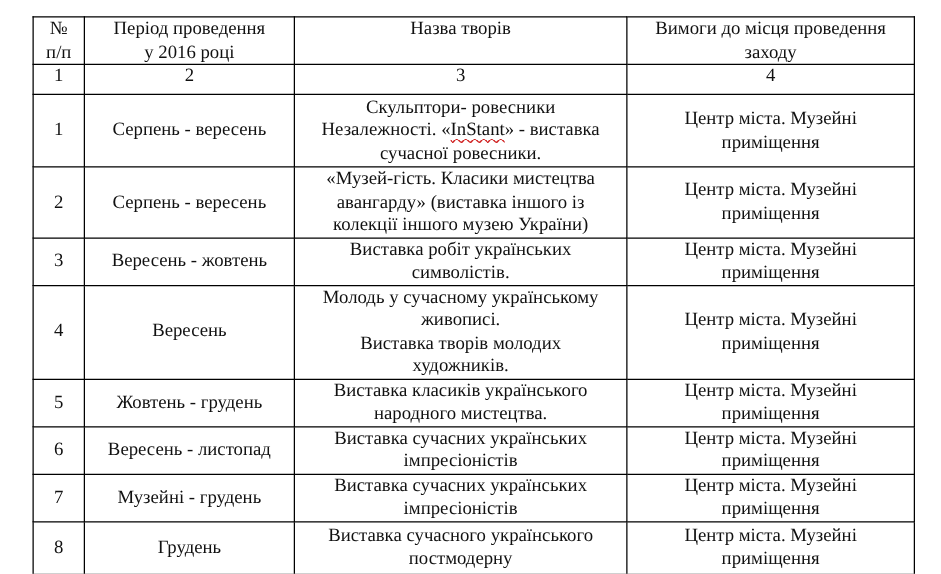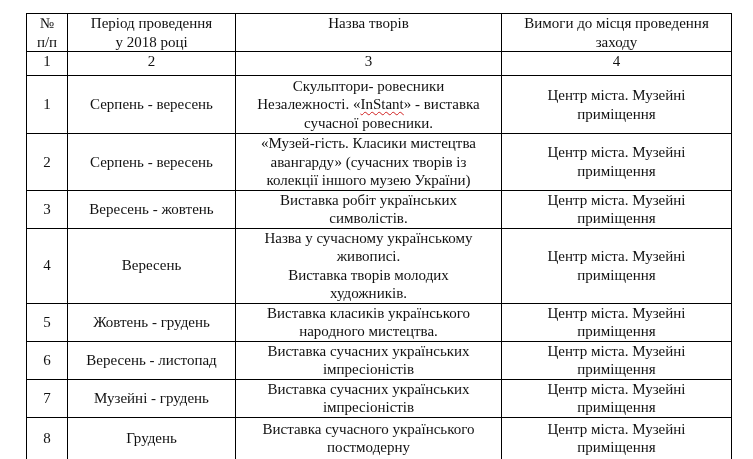--- a/index.html
+++ b/index.html
@@ -68,21 +68,21 @@
       <col class="c4">
   </colgroup>
   <thead>
     <tr class="head-row">
       <th>
         <span class="line">№</span>
         <span class="line">п/п</span>
       </th>
       <th>
         <span class="line">Період проведення</span>
-        <span class="line">у 2018 році</span>
+        <span class="line">у 2016 році</span>
       </th>
       <th>
         <span class="line">Назва творів</span>
       </th>
       <th>
         <span class="line">Вимоги до місця проведення</span>
         <span class="line">заходу</span>
       </th>
     </tr>
   </thead>
@@ -106,21 +106,21 @@
         <span class="line">Центр міста. Музейні</span>
         <span class="line">приміщення</span>
       </td>
     </tr>
 
     <tr style="height:56px">
       <td class="idx">2</td>
       <td>Серпень - вересень</td>
       <td class="title-cell">
         <span class="line">«Музей-гість. Класики мистецтва</span>
-        <span class="line">авангарду» (сучасних творів із</span>
+        <span class="line">авангарду» (виставка іншого із</span>
         <span class="line">колекції іншого музею України)</span>
       </td>
       <td>
         <span class="line">Центр міста. Музейні</span>
         <span class="line">приміщення</span>
       </td>
     </tr>
 
     <tr style="height:38px">
       <td class="idx">3</td>
@@ -132,21 +132,21 @@
       <td>
         <span class="line">Центр міста. Музейні</span>
         <span class="line">приміщення</span>
       </td>
     </tr>
 
     <tr style="height:74px">
       <td class="idx">4</td>
       <td>Вересень</td>
       <td class="title-cell">
-        <span class="line">Назва у сучасному українському</span>
+        <span class="line">Молодь у сучасному українському</span>
         <span class="line">живописі.</span>
         <span class="line">Виставка творів молодих</span>
         <span class="line">художників.</span>
       </td>
       <td>
         <span class="line">Центр міста. Музейні</span>
         <span class="line">приміщення</span>
       </td>
     </tr>
 

